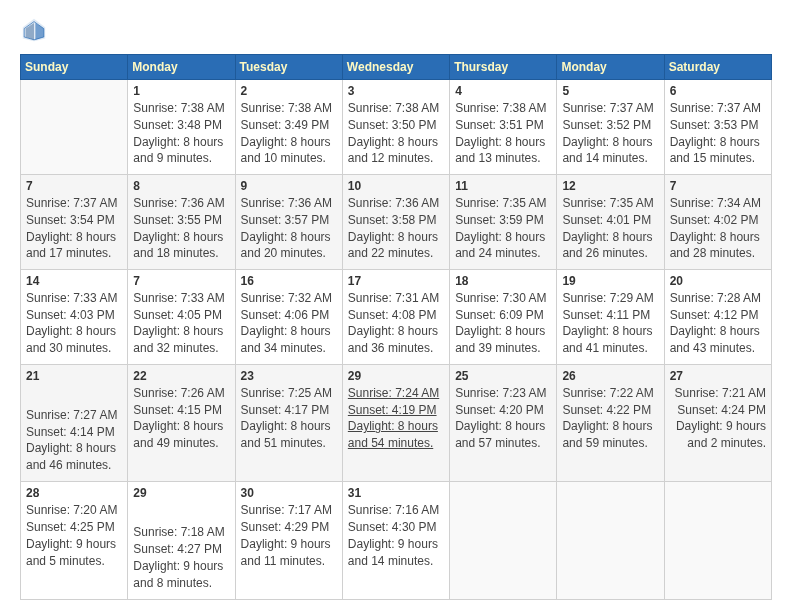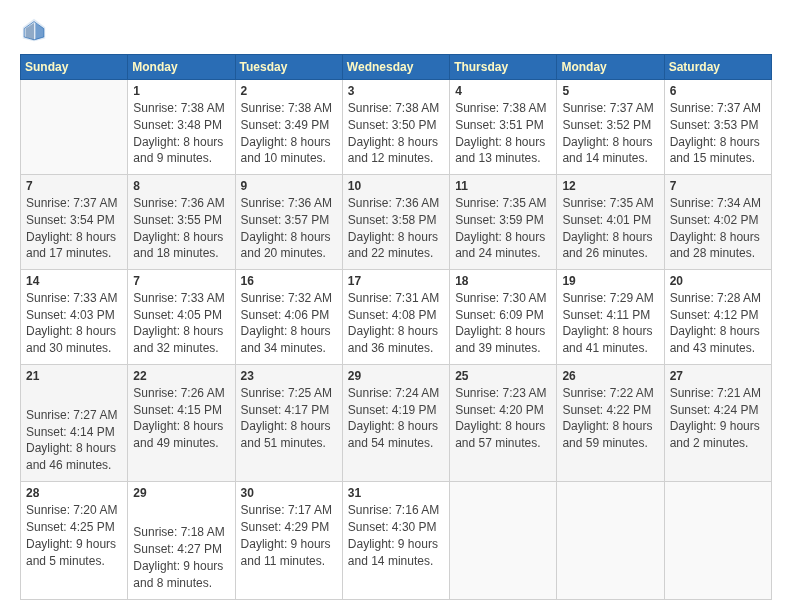--- a/index.html
+++ b/index.html
@@ -304,42 +304,42 @@
           </td>
           <td>
             <span class="day-number">23</span>
             <div class="day-info" style="white-space: pre-line;">Sunrise: 7:25 AM
 Sunset: 4:17 PM
 Daylight: 8 hours
 and 51 minutes.</div>
           </td>
           <td>
             <span class="day-number">29</span>
-            <div class="day-info" style="white-space: pre-line;">Sunrise: 7:24 AM
+            <div class="day-info" style="white-space: pre-line; text-decoration: underline;">Sunrise: 7:24 AM
 Sunset: 4:19 PM
 Daylight: 8 hours
 and 54 minutes.</div>
           </td>
           <td>
             <span class="day-number">25</span>
             <div class="day-info" style="white-space: pre-line;">Sunrise: 7:23 AM
 Sunset: 4:20 PM
 Daylight: 8 hours
 and 57 minutes.</div>
           </td>
           <td>
             <span class="day-number">26</span>
             <div class="day-info" style="white-space: pre-line;">Sunrise: 7:22 AM
 Sunset: 4:22 PM
 Daylight: 8 hours
 and 59 minutes.</div>
           </td>
           <td>
             <span class="day-number">27</span>
-            <div class="day-info" style="white-space: pre-line;">Sunrise: 7:21 AM
+            <div class="day-info" style="white-space: pre-line; text-align: right;">Sunrise: 7:21 AM
 Sunset: 4:24 PM
 Daylight: 9 hours
 and 2 minutes.</div>
           </td>
         </tr>
         <tr>
           <td>
             <span class="day-number">28</span>
             <div class="day-info" style="white-space: pre-line;">Sunrise: 7:20 AM
 Sunset: 4:25 PM

